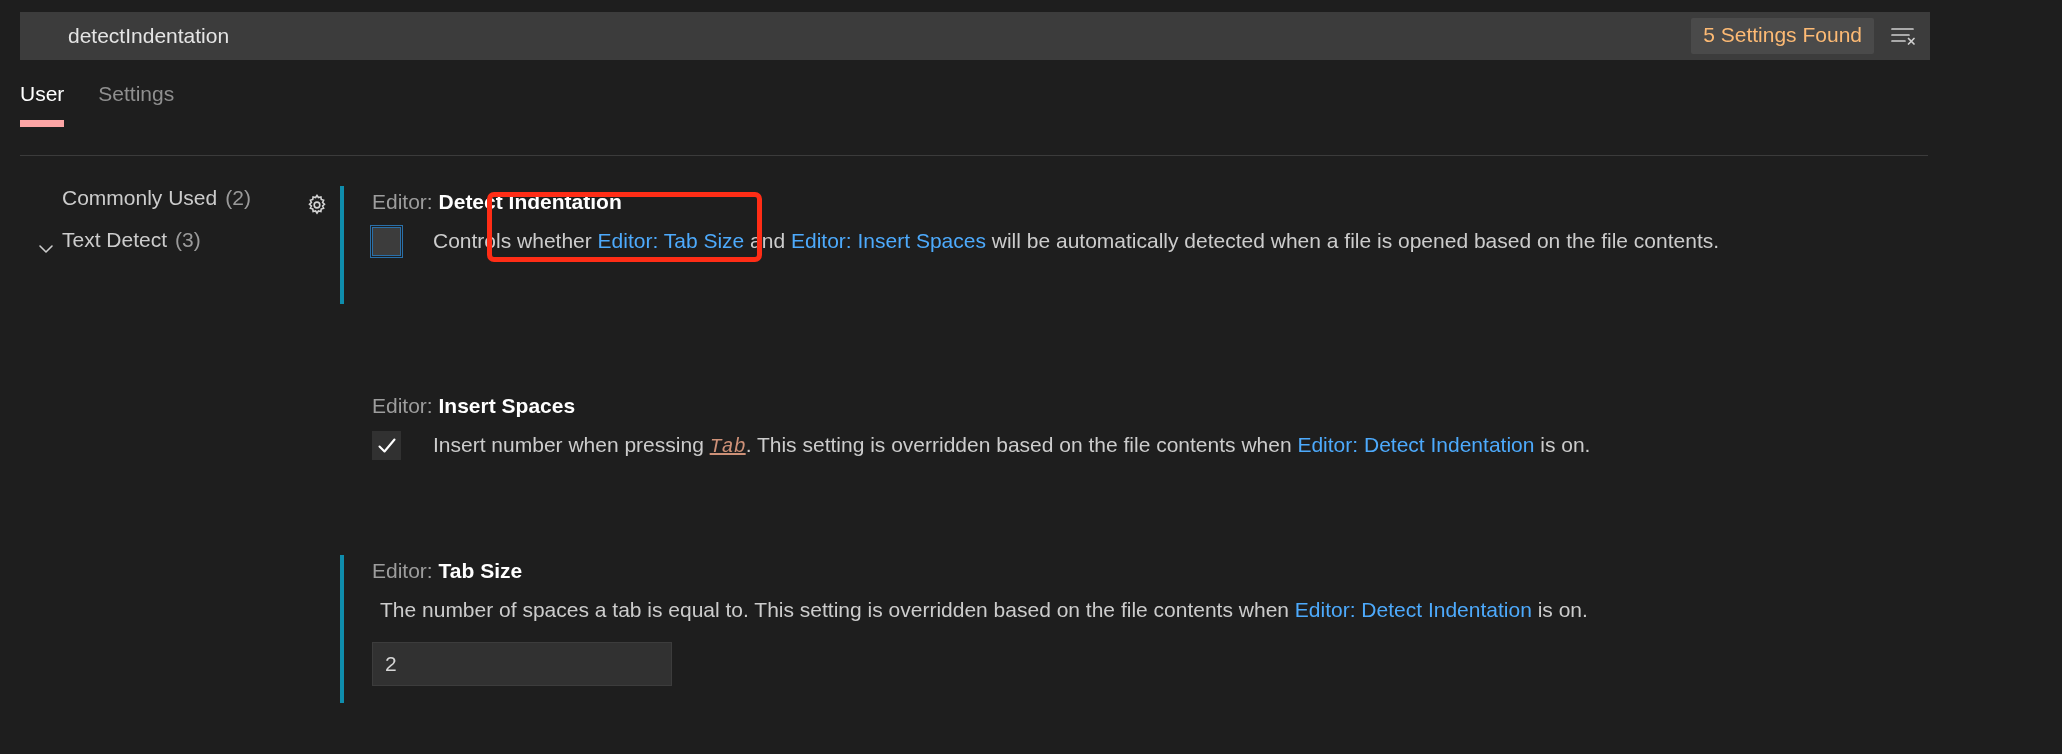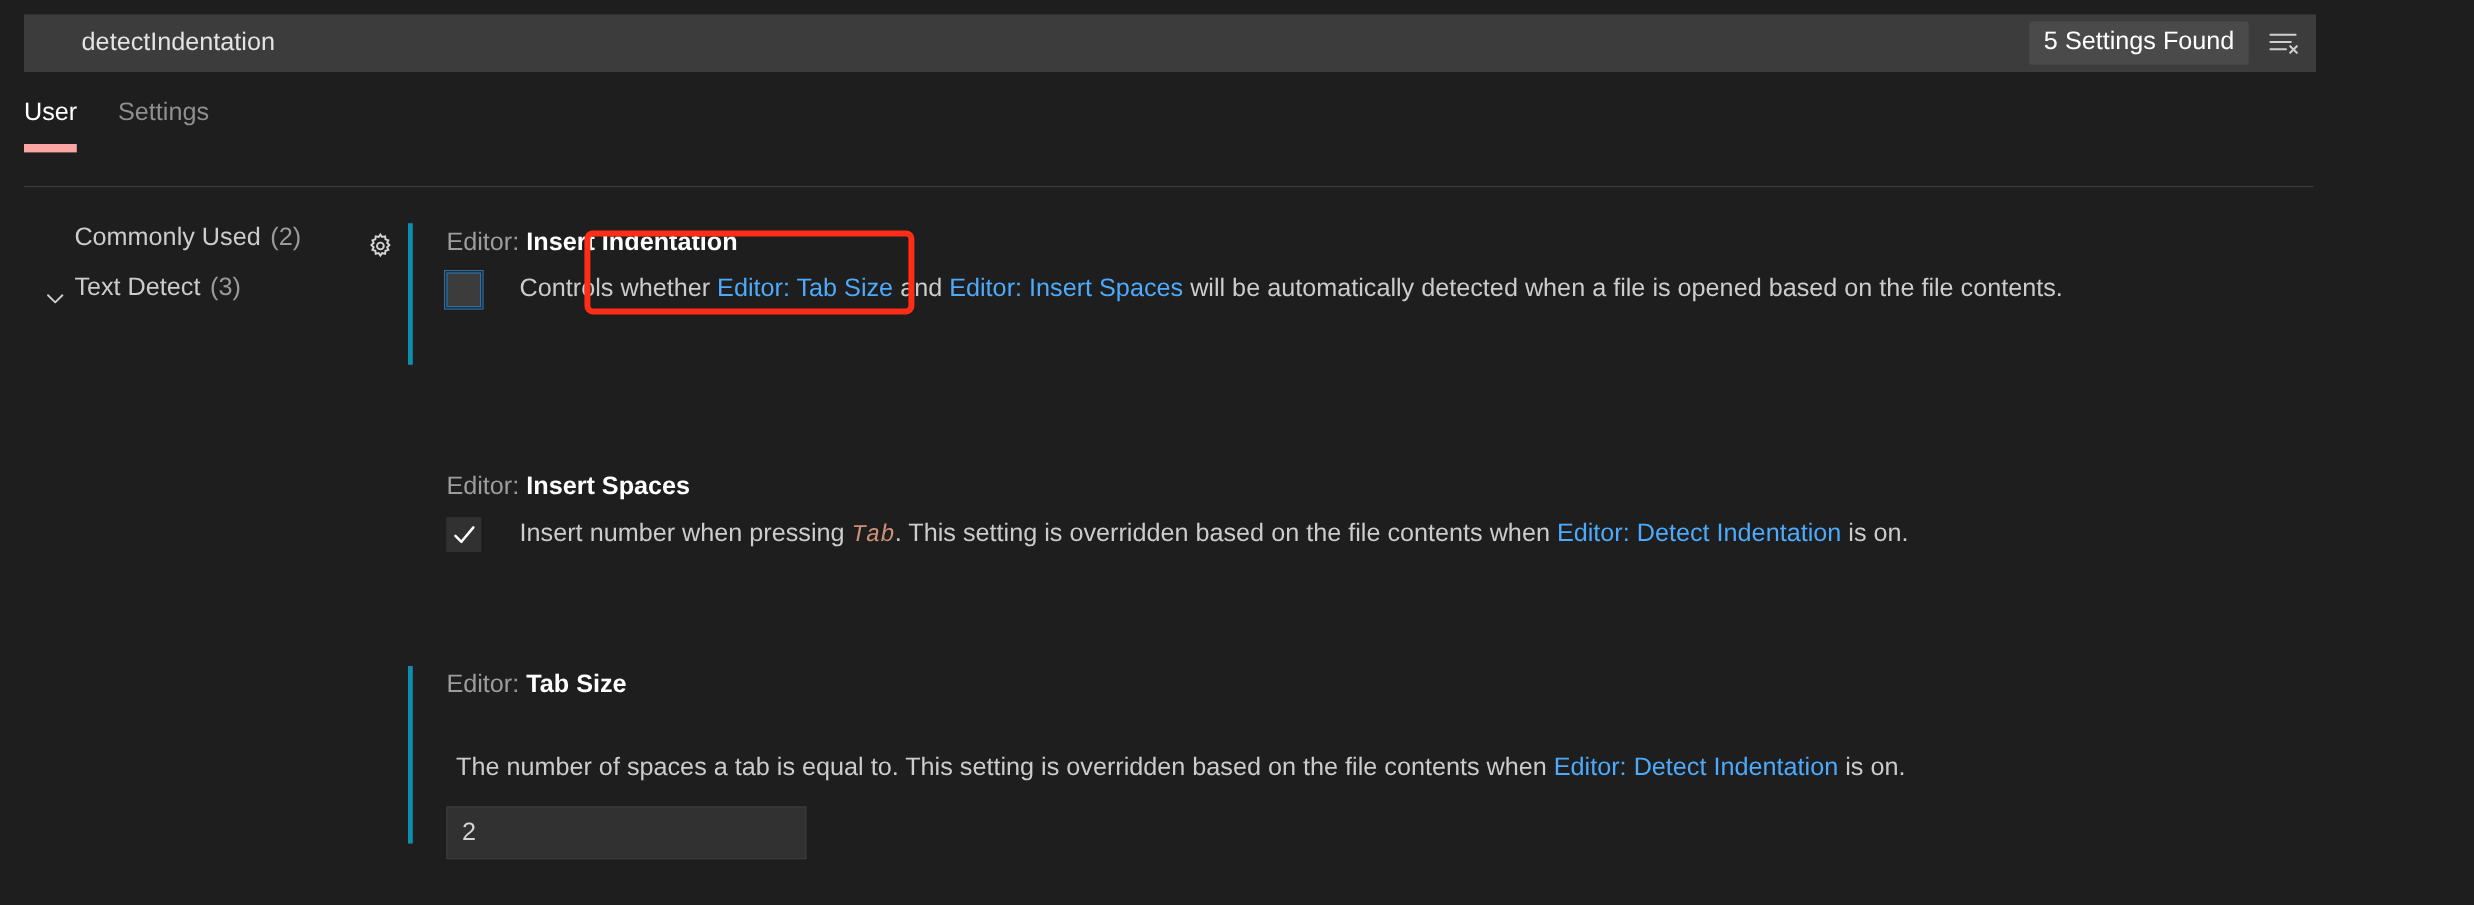--- a/index.html
+++ b/index.html
@@ -35,21 +35,21 @@
     border: none;
     outline: none;
     color: #e4e4e4;
     font-family: "Liberation Sans", sans-serif;
     font-size: 21px;
     padding: 0 14px;
     height: 100%;
   }
   .count-badge {
     background: #4a4a4a;
-    color: #ffffff;
+    color: #fdba74;
     font-size: 21px;
     padding: 5px 12px 7px 12px;
     margin-right: 12px;
     white-space: nowrap;
     border-radius: 2px;
   }
   .clear-filter-btn {
     width: 34px;
     height: 34px;
     margin-right: 10px;
@@ -167,20 +167,21 @@
     color: #cccccc;
     max-width: 1500px;
   }
   .desc.with-cb { padding-left: 16px; }
   .lnk { color: #4daafc; }
   .code-tab {
     color: #ce9178;
     font-family: "Liberation Mono", monospace;
     font-style: italic;
     font-size: 20px;
+    text-decoration: underline;
   }
 
   
   .cb {
     flex: 0 0 auto;
     width: 29px;
     height: 29px;
     margin-top: 3px;
     box-sizing: border-box;
     display: flex;
@@ -266,21 +267,21 @@
 
   <div class="setting" style="height:118px;">
     <div class="modified-bar" style="height:118px;"></div>
     <span class="gear-icon">
       <svg width="26" height="26" viewBox="0 0 24 24" fill="none" stroke="#d4d4d4" stroke-width="1.5">
         <circle cx="12" cy="12" r="2.6"></circle>
         <path d="M12 3.2 13.3 5.1 15.6 4.6 15.9 6.9 18.1 7.6 17.2 9.7 18.9 11.3 17.2 12.9 18.1 15 15.9 15.7 15.6 18 13.3 17.5 12 19.4 10.7 17.5 8.4 18 8.1 15.7 5.9 15 6.8 12.9 5.1 11.3 6.8 9.7 5.9 7.6 8.1 6.9 8.4 4.6 10.7 5.1 Z"></path>
       </svg>
     </span>
     <div class="setting-title">
-      <span>Editor: </span><b>Insert Indentation</b>
+      <span>Editor: </span><b>Detect Indentation</b>
     </div>
     <div class="setting-body">
       <span class="cb unchecked"></span>
       <div class="desc with-cb">
         <span>Controls whether </span><span class="lnk">Editor: Tab Size</span><span> and </span><span class="lnk">Editor: Insert Spaces</span><span> will be automatically detected when a file is opened based on the file contents.</span>
       </div>
     </div>
   </div>
 
   <div class="setting" style="margin-top:86px; padding-left:24px;">
@@ -298,21 +299,21 @@
       </div>
     </div>
   </div>
 
   <div class="setting" style="margin-top:92px; height:148px;">
     <div class="modified-bar" style="height:148px;"></div>
     <div class="setting-title">
       <span>Editor: </span><b>Tab Size</b>
     </div>
     <div class="setting-body">
-      <div class="desc" style="padding-left:8px;margin-top:30px;">
+      <div class="desc" style="padding-left:8px;">
         <span>The number of spaces a tab is equal to. This setting is overridden based on the file contents when </span><span class="lnk">Editor: Detect Indentation</span><span> is on.</span>
       </div>
     </div>
     <input class="num-input" type="text" value="2" style="">
   </div>
 
 </div>
 
 <div class="annot-box" style="left:487px; top:192px; width:265px; height:60px;"></div>
 

